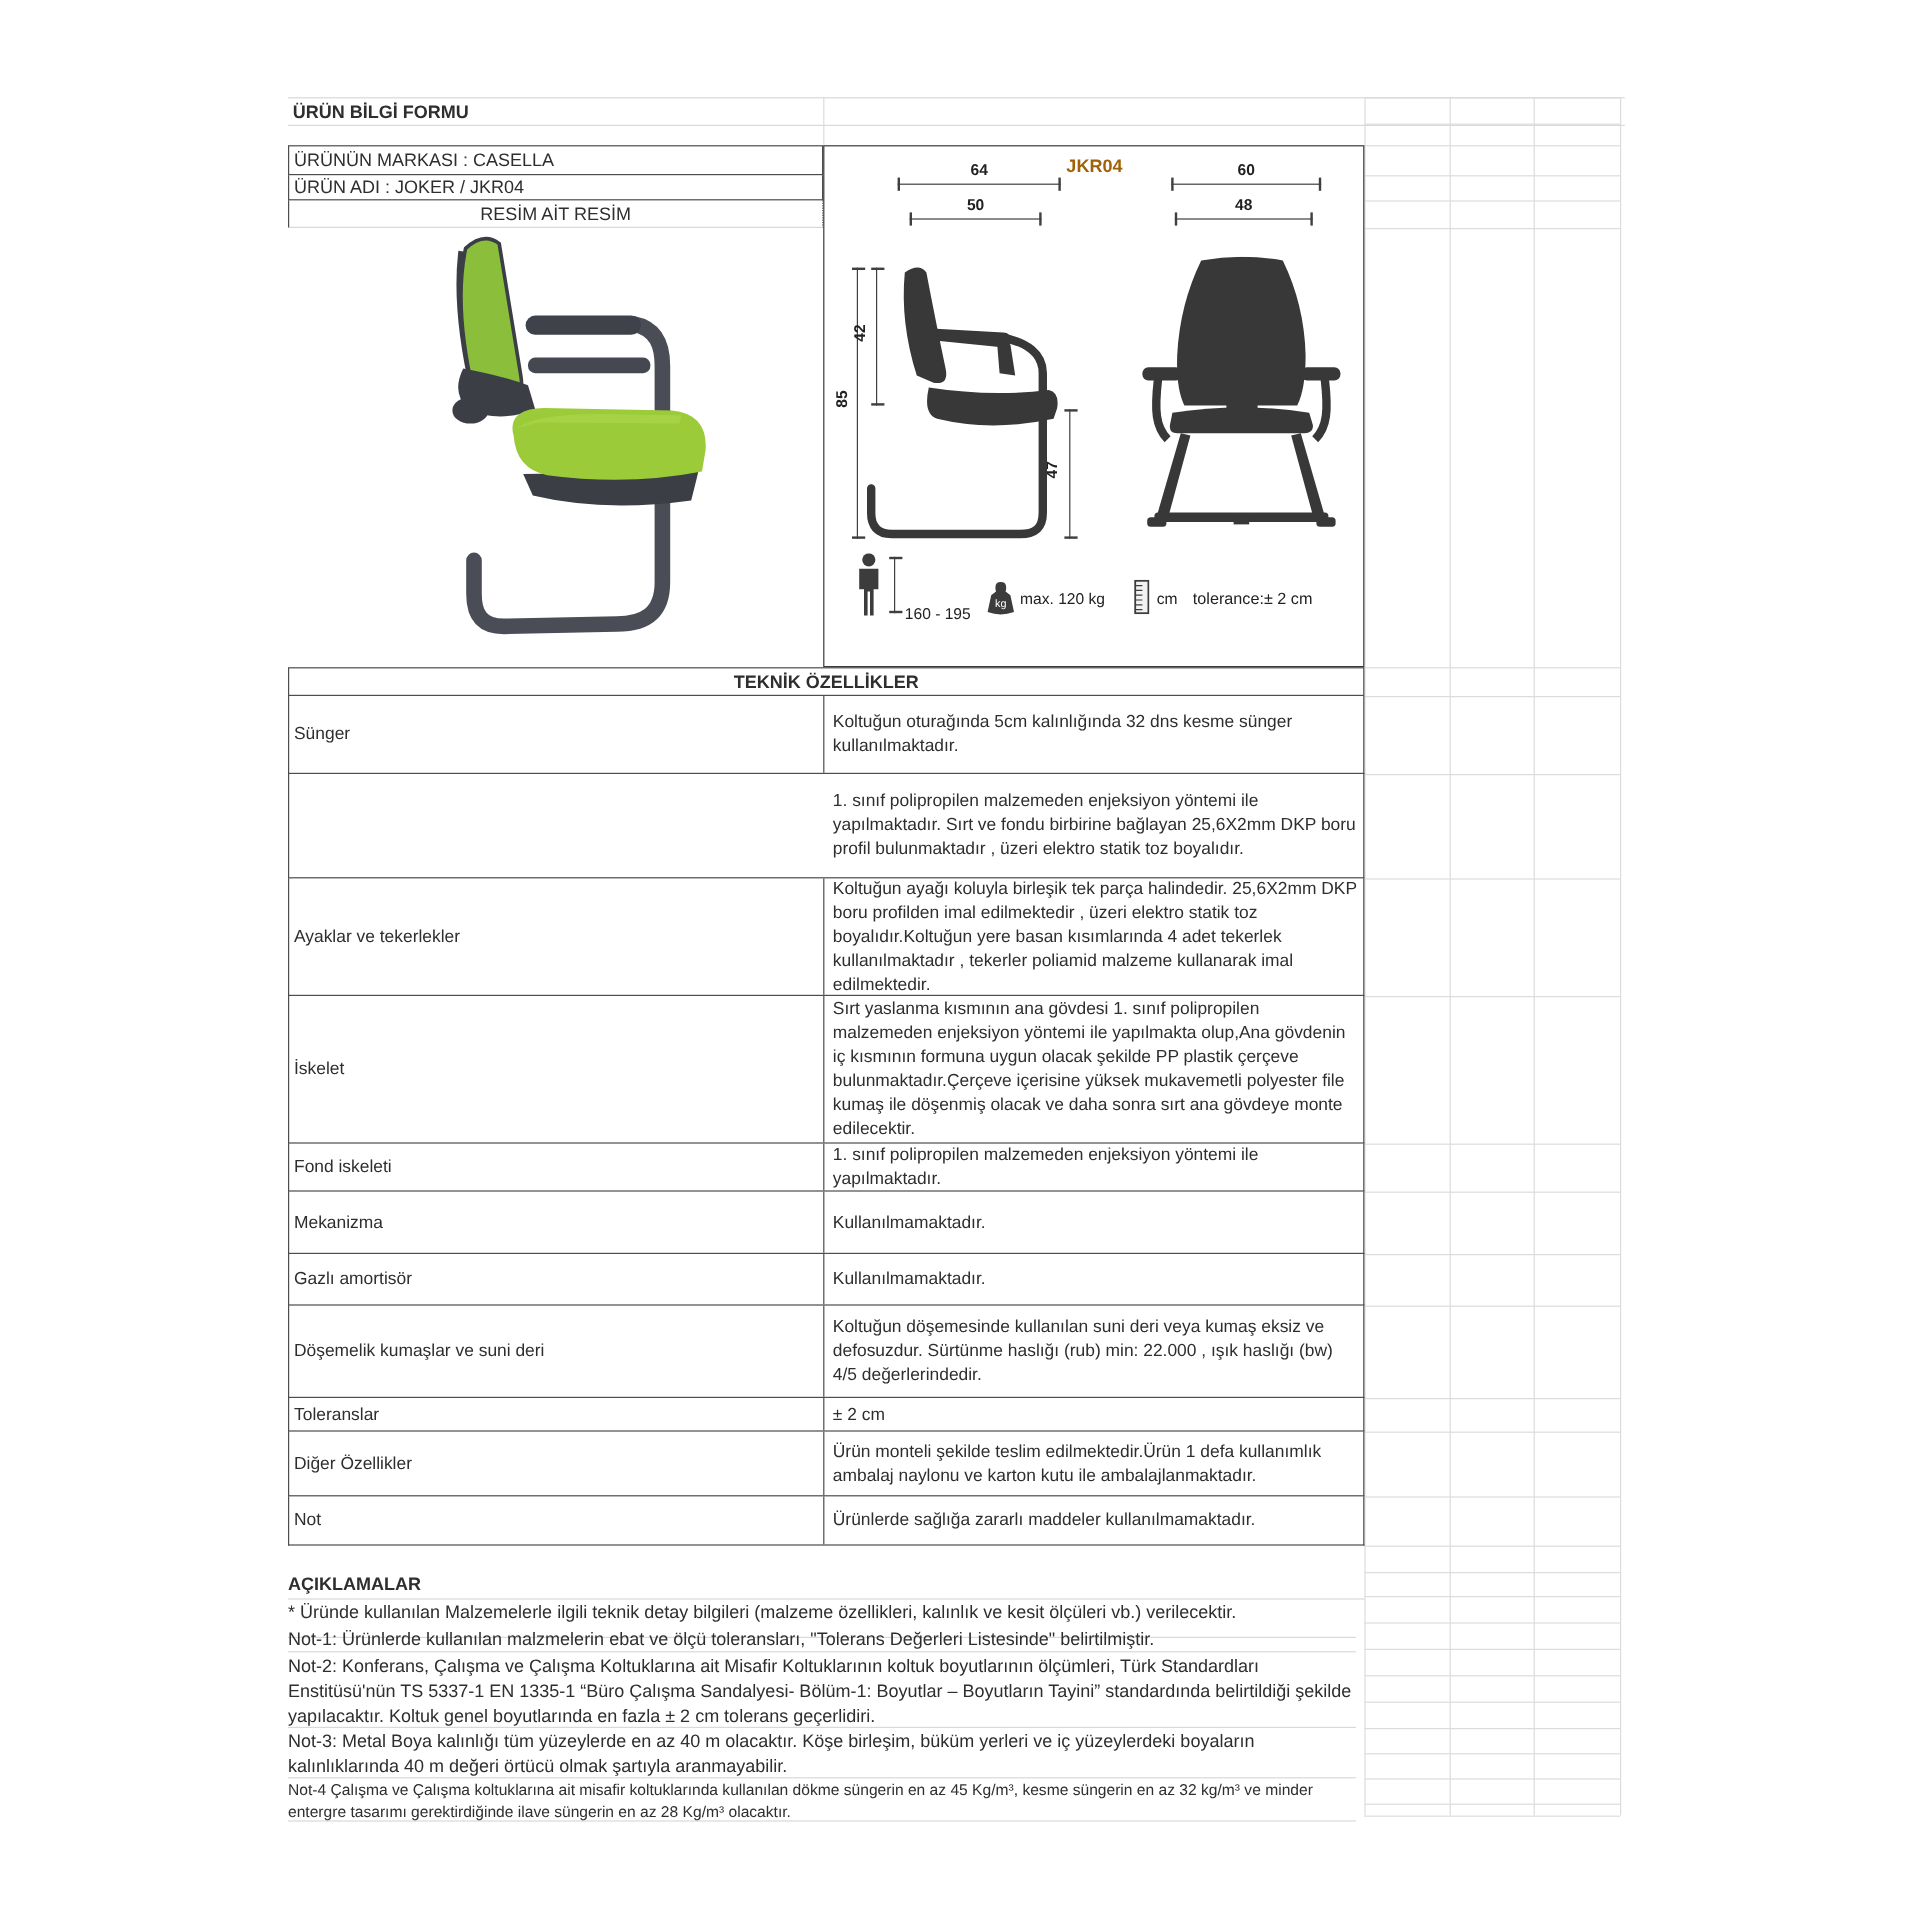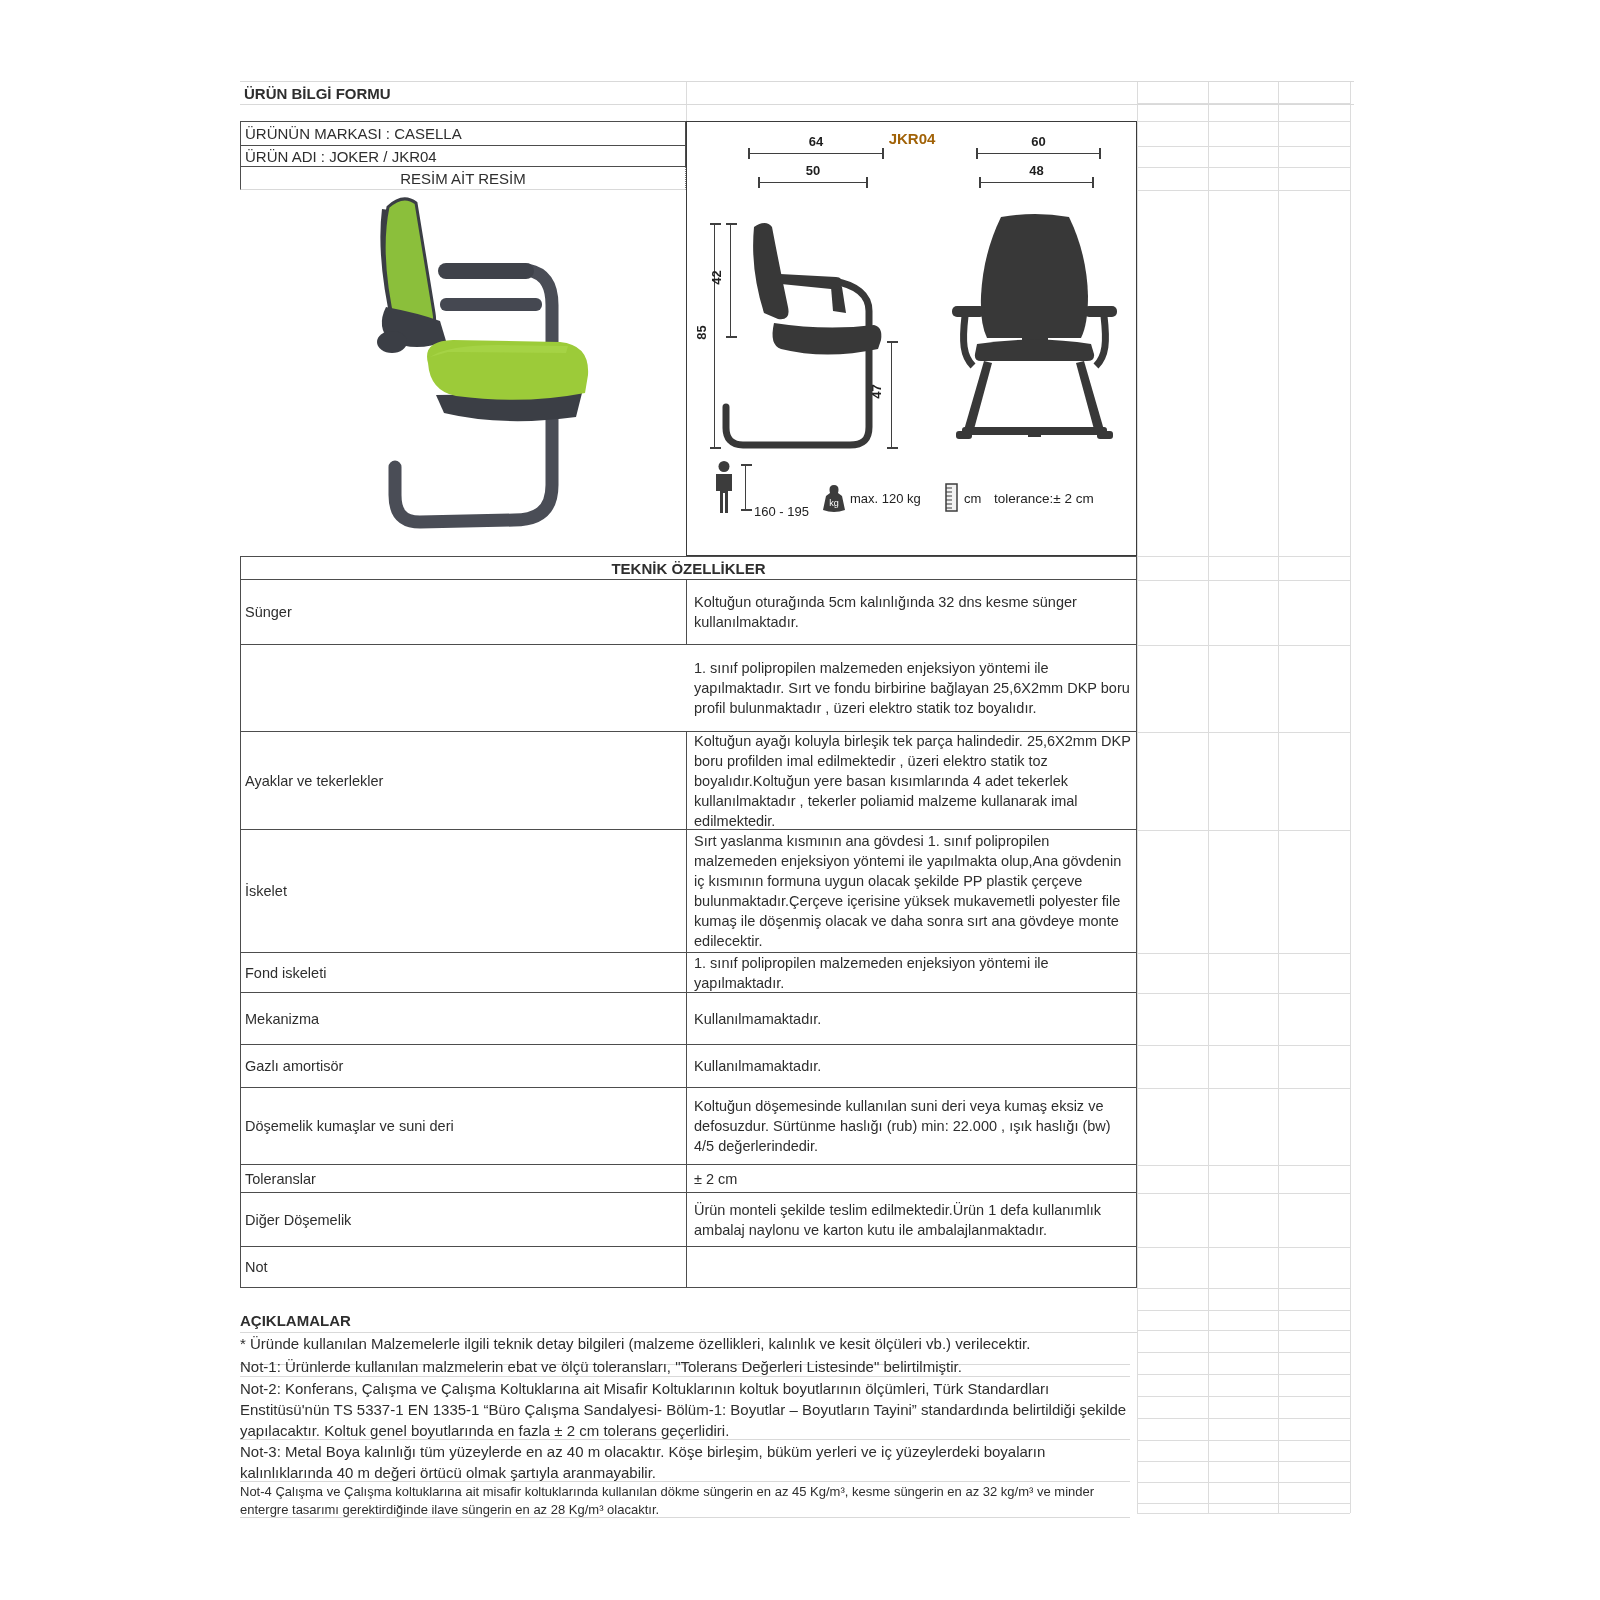--- a/index.html
+++ b/index.html
@@ -206,25 +206,26 @@
   </div>
   <div class="srow r7">
     <div class="sl">Döşemelik kumaşlar ve suni deri</div>
     <div class="sv">Koltuğun döşemesinde kullanılan suni deri veya kumaş eksiz ve defosuzdur. Sürtünme haslığı (rub) min: 22.000 , ışık haslığı (bw) 4/5 değerlerindedir.</div>
   </div>
   <div class="srow r8">
     <div class="sl">Toleranslar</div>
     <div class="sv">± 2 cm</div>
   </div>
   <div class="srow r9">
-    <div class="sl">Diğer Döşemelik</div>
+    <div class="sl">Diğer Özellikler</div>
     <div class="sv">Ürün monteli şekilde teslim edilmektedir.Ürün 1 defa kullanımlık ambalaj naylonu ve karton kutu ile ambalajlanmaktadır.</div>
   </div>
   <div class="srow r10">
     <div class="sl">Not</div>
+    <div class="sv">Ürünlerde sağlığa zararlı maddeler kullanılmamaktadır.</div>
   </div>
 
   <div class="abs notes-header">AÇIKLAMALAR</div>
   <div class="note n0">* Üründe kullanılan Malzemelerle ilgili teknik detay bilgileri (malzeme özellikleri, kalınlık ve kesit ölçüleri vb.)  verilecektir.</div>
   <div class="note n1">Not-1: Ürünlerde kullanılan malzmelerin ebat ve ölçü toleransları, "Tolerans Değerleri Listesinde" belirtilmiştir.</div>
   <div class="note n2">Not-2: Konferans, Çalışma ve Çalışma Koltuklarına ait  Misafir Koltuklarının koltuk boyutlarının ölçümleri, Türk Standardları Enstitüsü'nün TS 5337-1 EN 1335-1 “Büro Çalışma Sandalyesi- Bölüm-1: Boyutlar – Boyutların Tayini” standardında belirtildiği şekilde yapılacaktır. Koltuk genel boyutlarında en fazla ± 2 cm tolerans geçerlidiri.</div>
   <div class="note n3">Not-3: Metal Boya kalınlığı tüm yüzeylerde en az 40 m  olacaktır. Köşe birleşim, büküm yerleri ve iç yüzeylerdeki boyaların kalınlıklarında 40 m değeri örtücü olmak şartıyla aranmayabilir.</div>
   <div class="note n4">Not-4 Çalışma ve Çalışma koltuklarına ait misafir koltuklarında kullanılan dökme süngerin en az 45 Kg/m³, kesme süngerin en az 32 kg/m³ ve minder entergre tasarımı gerektirdiğinde ilave süngerin en az 28 Kg/m³ olacaktır.</div>
 
 </div>

